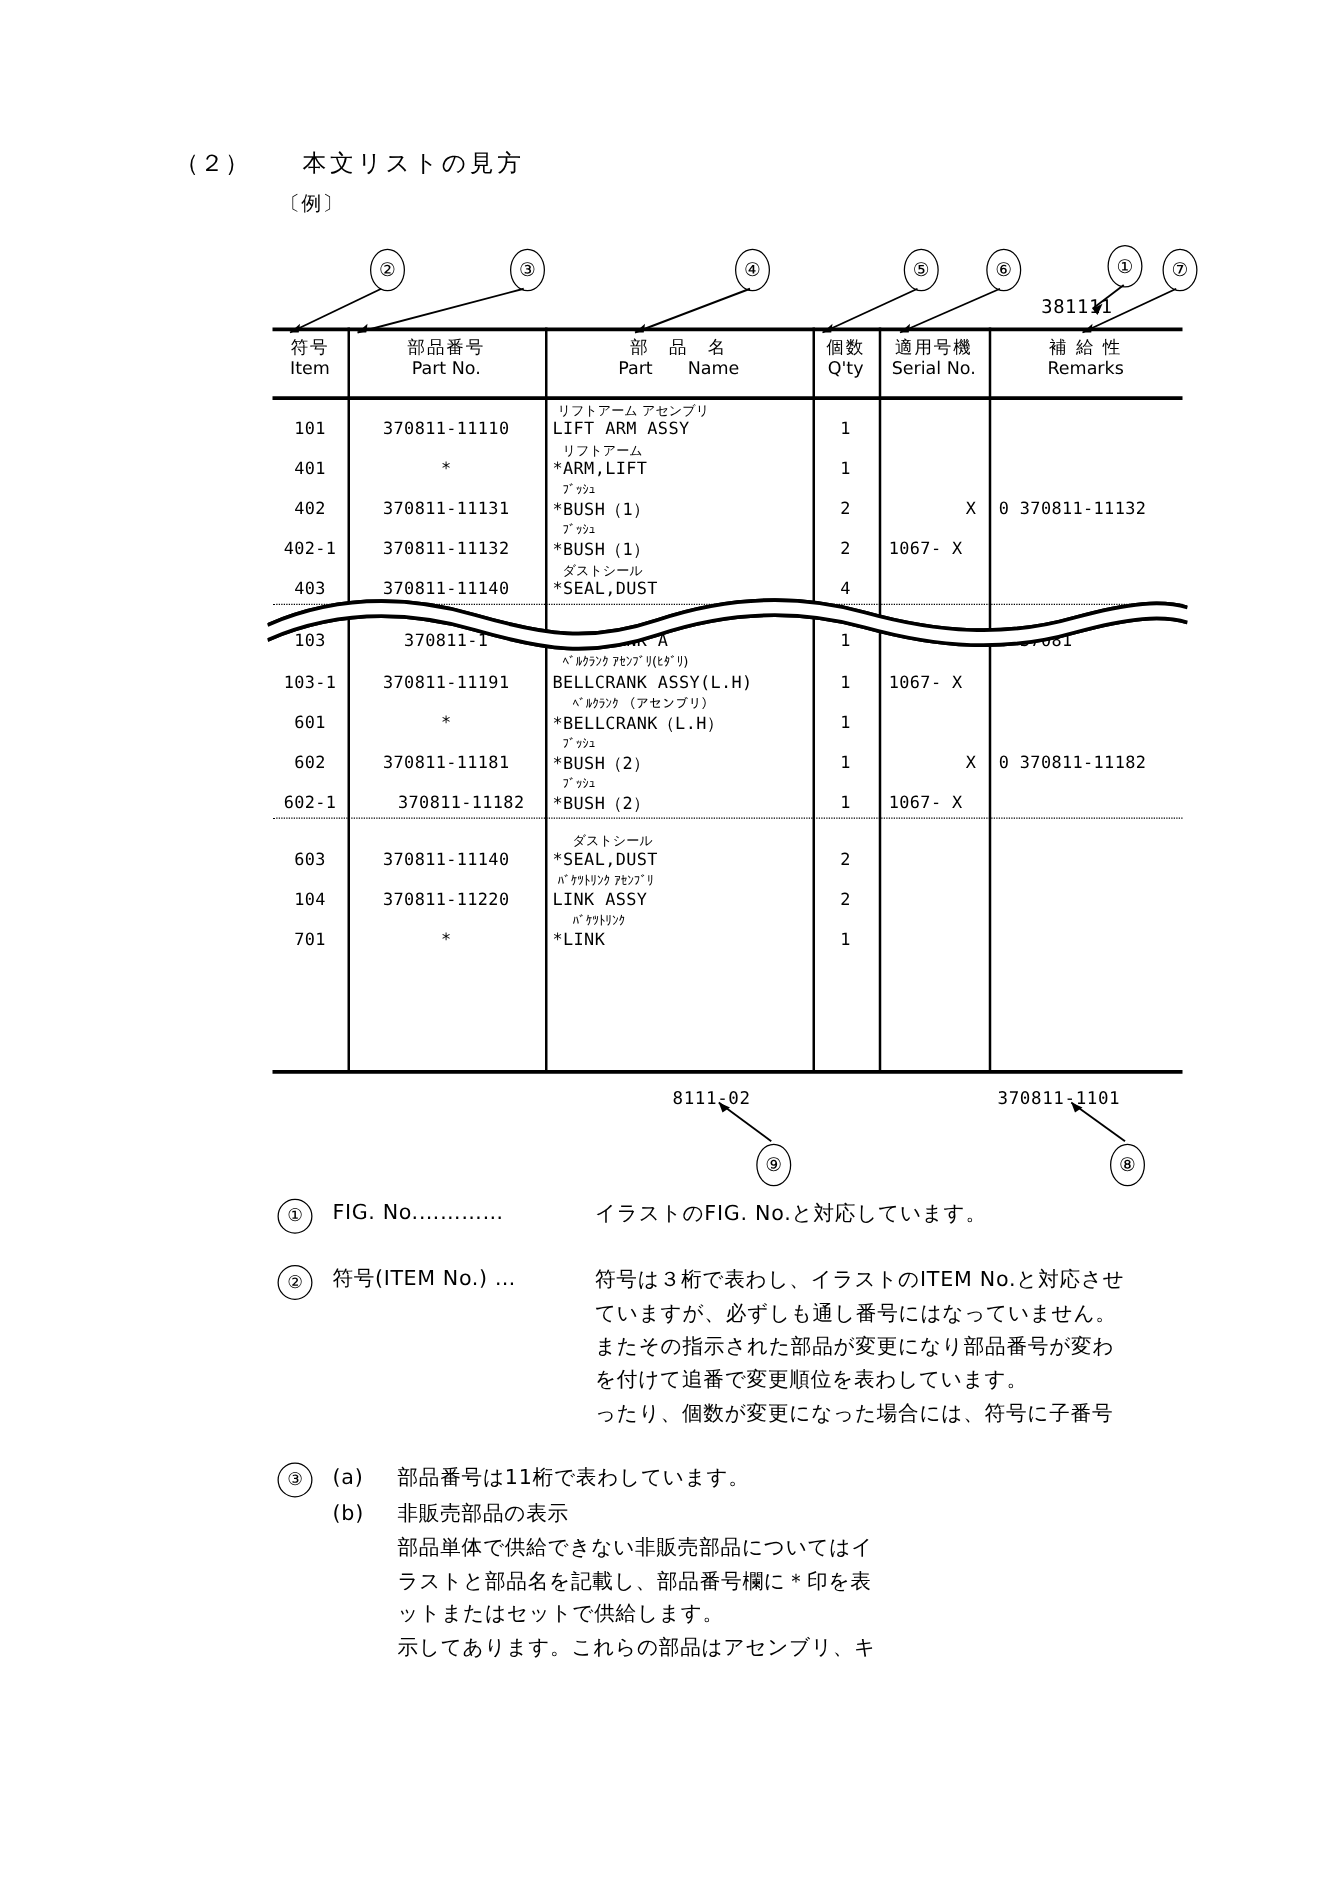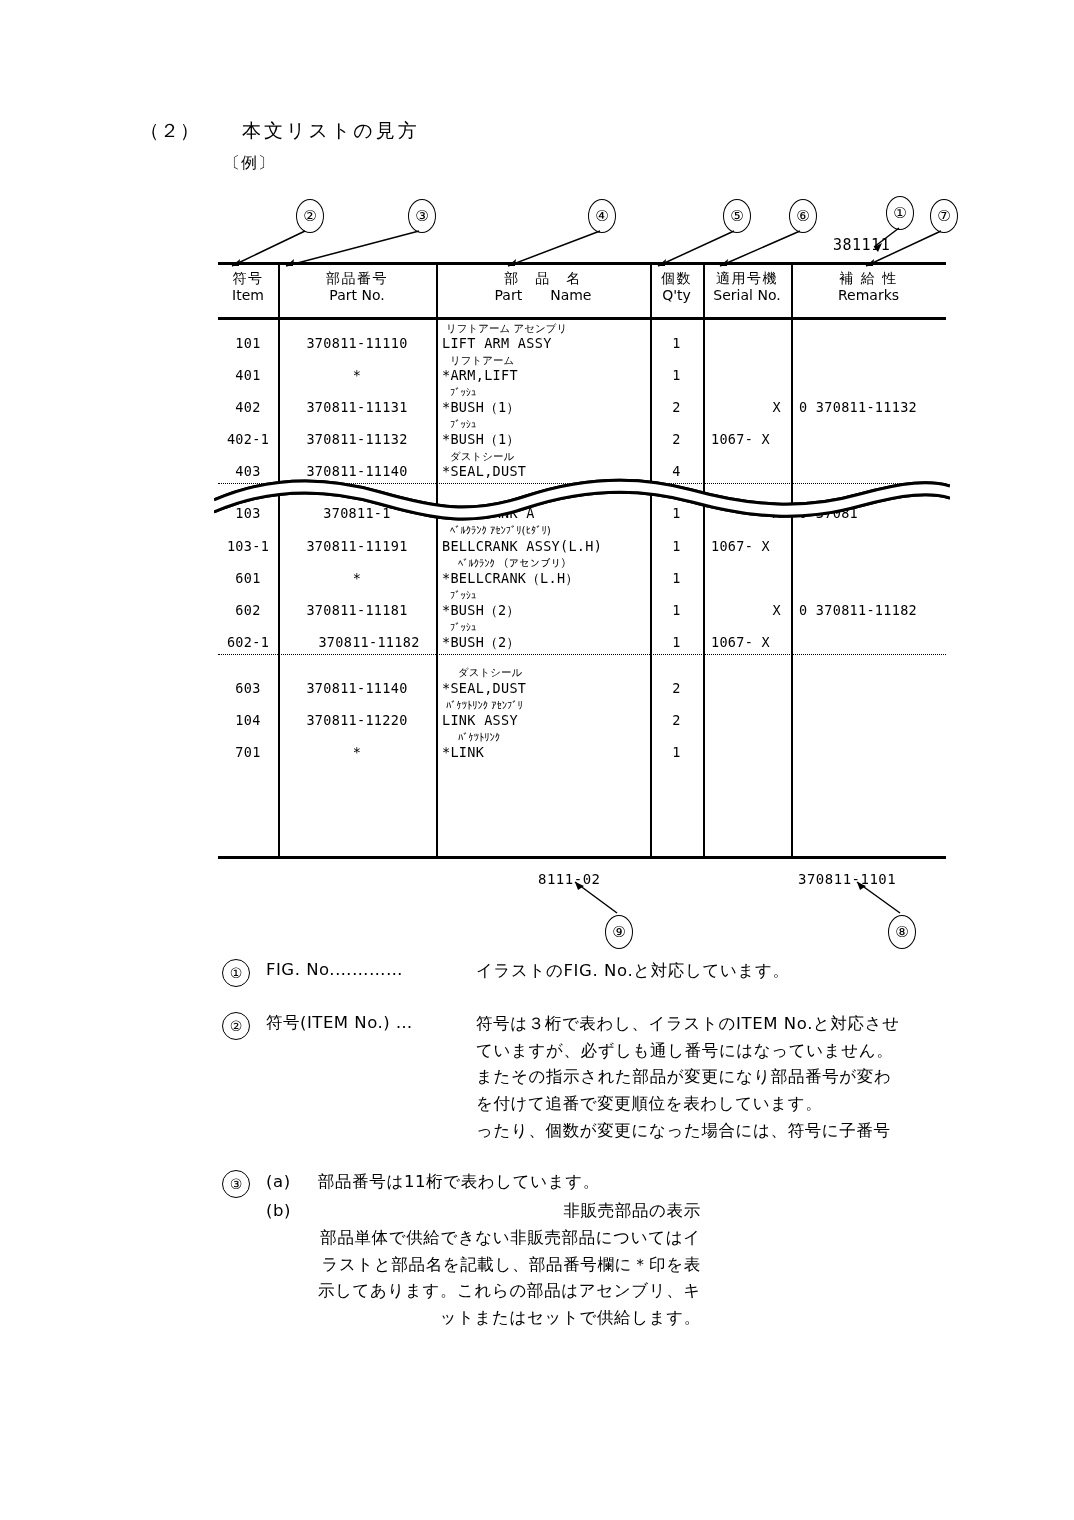--- a/index.html
+++ b/index.html
@@ -119,21 +119,21 @@
     margin-right: 16px; margin-top: 1px;
   }
   .exp-label {
     width: 210px; min-width: 210px;
     font-size: 16.5px; letter-spacing: 0.5px; line-height: 1.45;
   }
   .exp-body { font-size: 16.5px; line-height: 1.62; letter-spacing: 0.6px; }
   .exp-body p { margin: 0; }
   .sub-row { display: flex; }
   .sub-marker { width: 52px; min-width: 52px; font-size: 16.5px; }
-  .sub-text { font-size: 16.5px; line-height: 1.62; letter-spacing: 0.6px; text-align: right; }
+  .sub-text { font-size: 16.5px; line-height: 1.62; letter-spacing: 0.6px; }
   .sub-block { margin-bottom: 3px; }
 </style>
 </head>
 <body>
 
 <div id="heading-block">
   <div class="heading-row">
     <span class="heading-num">（２）</span>
     <span class="heading-title">本文リストの見方</span>
   </div>
@@ -348,20 +348,20 @@
         <div class="sub-text">
           <p>部品番号は11桁で表わしています。</p>
         </div>
       </div>
       <div class="sub-row">
         <div class="sub-marker">(b)</div>
         <div class="sub-text">
           <p>非販売部品の表示</p>
           <p>部品単体で供給できない非販売部品についてはイ</p>
           <p>ラストと部品名を記載し、部品番号欄に＊印を表</p>
+          <p>ットまたはセットで供給します。</p>
           <p>示してあります。これらの部品はアセンブリ、キ</p>
-          <p>ットまたはセットで供給します。</p>
         </div>
       </div>
     </div>
   </div>
 
 </div>
 
 </body></html>

